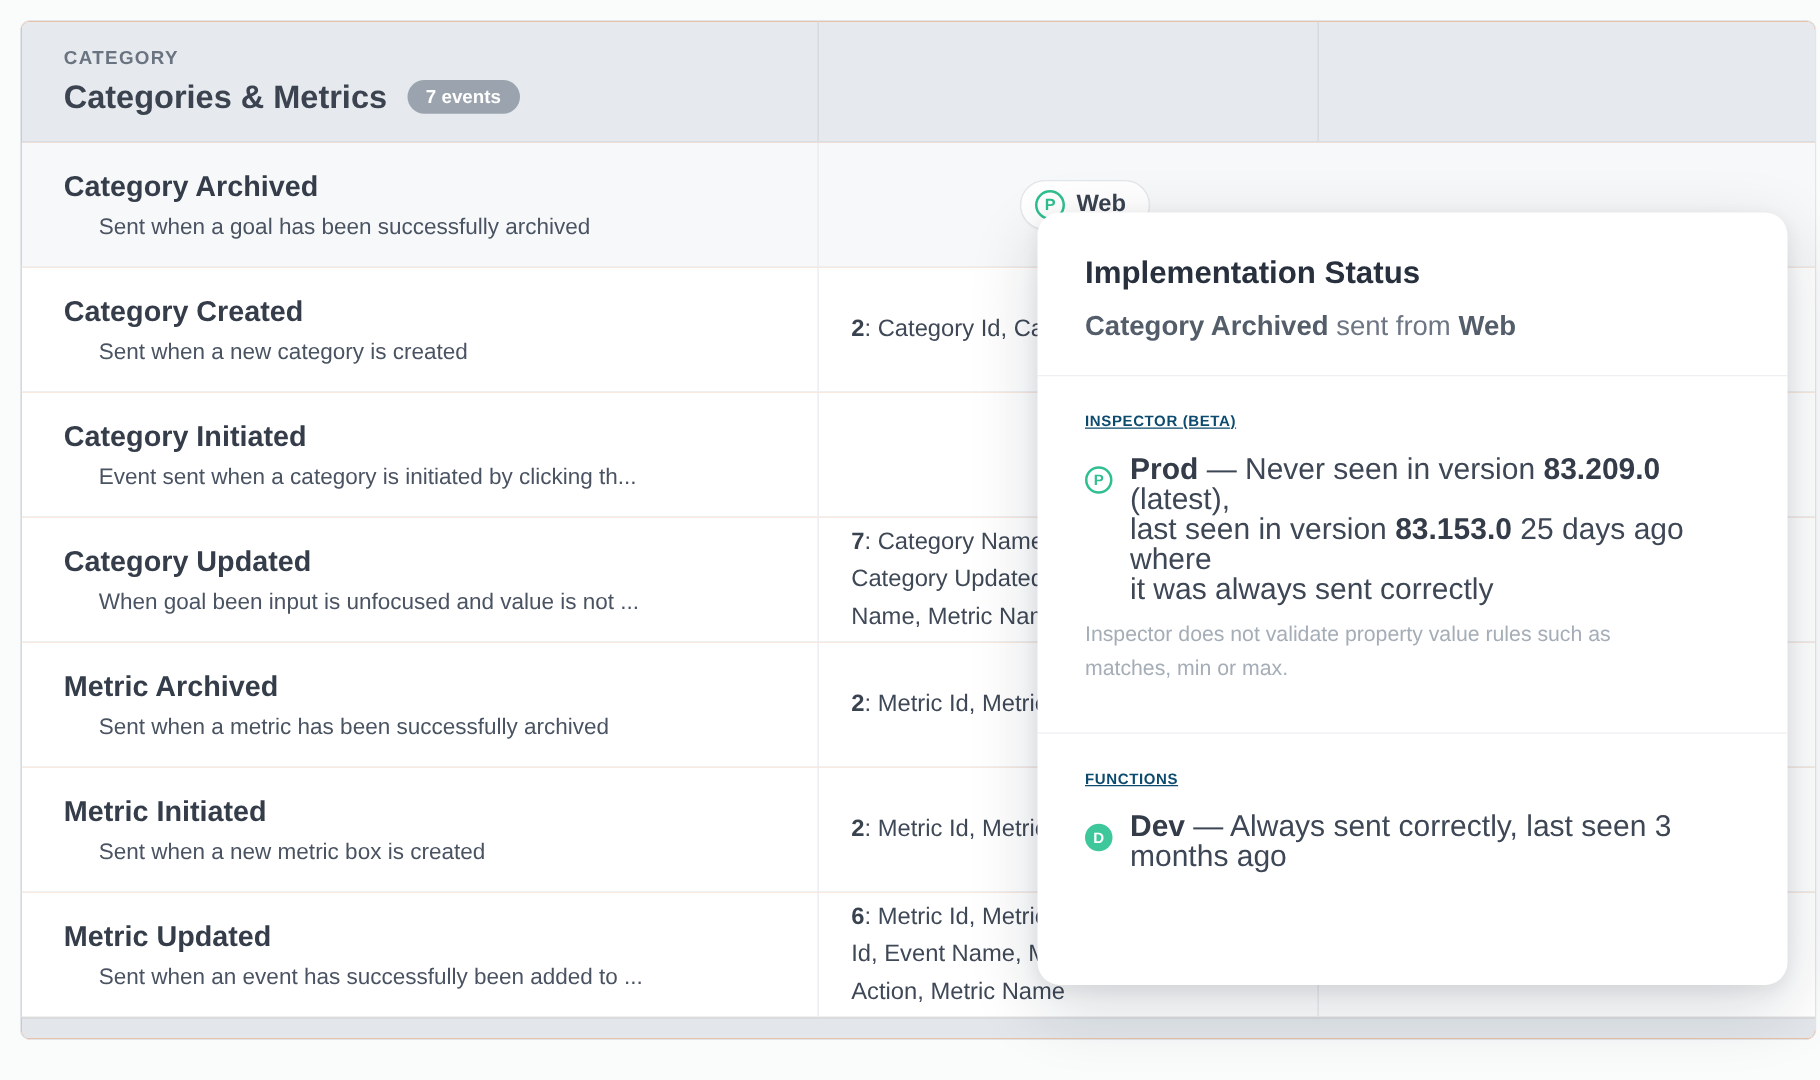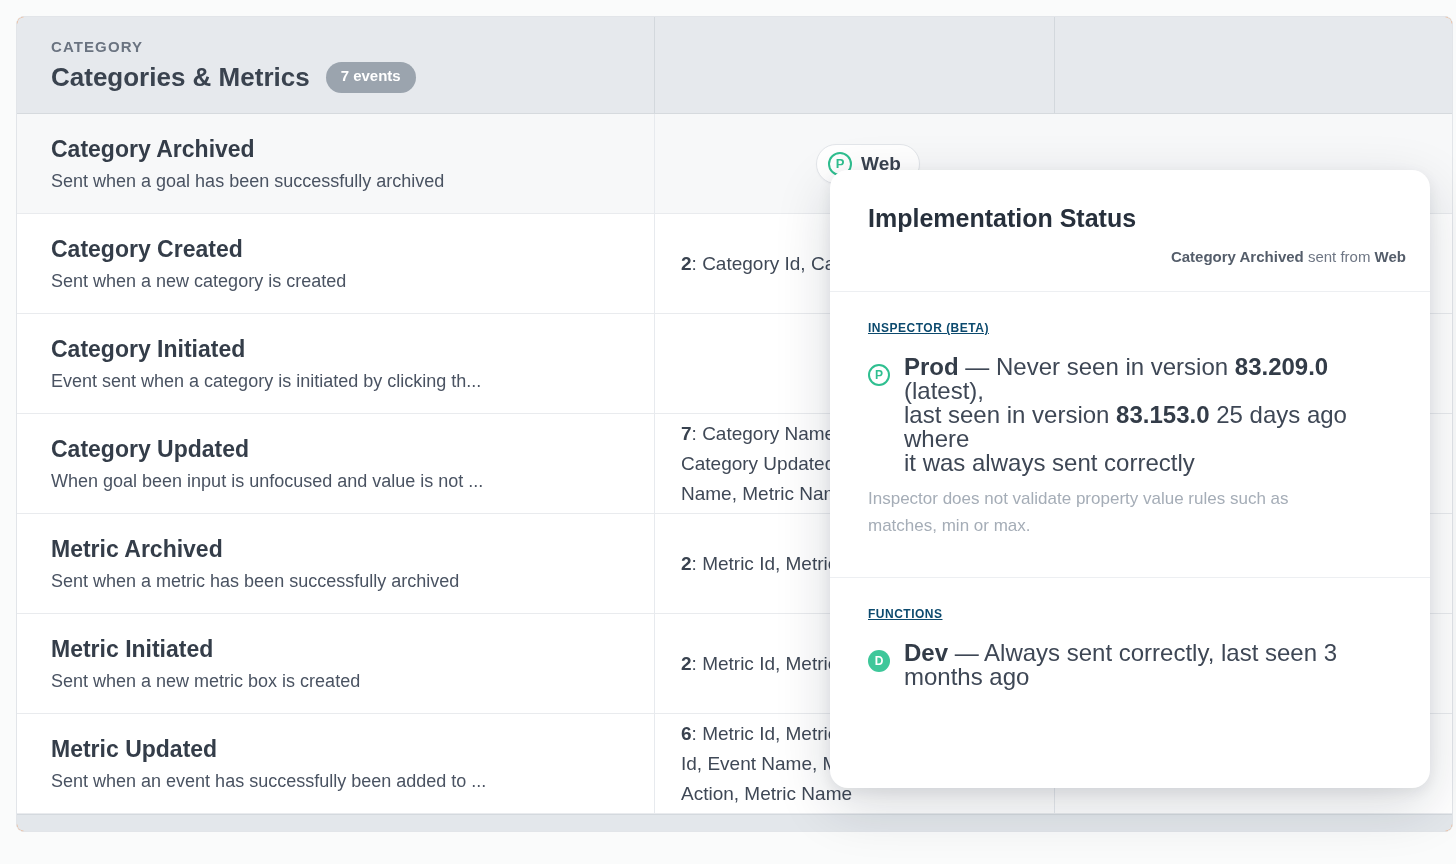--- a/index.html
+++ b/index.html
@@ -30,29 +30,29 @@
   .trow .cell { border-right:1px solid #e7eaee; }
   .trow .cell:last-child { border-right:none; }
   .tfoot { flex:1 1 auto; background:#e3e7eb; border-top:1px solid #d4d9de; }
 
   .cell { display:flex; flex-direction:column; justify-content:center; overflow:hidden; }
   .cell.c1 { padding:0 24px 0 34px; }
   .cell.c2 { padding:0 10px 0 26px; font-size:19px; line-height:30px; color:#3f4856; }
   .cell.c3 { padding-left:26px; flex-direction:row; align-items:center; }
 
   .eyebrow { font-size:15px; font-weight:700; letter-spacing:1.1px; color:#6a7380; margin-bottom:7px; }
-  .cat-title-line { display:flex; gap:16px; }
+  .cat-title-line { display:flex; align-items:center; gap:16px; }
   .cat-title { font-size:26px; font-weight:700; color:#3a434f; }
   .events-badge {
     background:#9ba4ae; color:#fff; font-size:15px; font-weight:700;
     padding:5px 15px; border-radius:999px; white-space:nowrap;
   }
 
   .ev-name { font-size:23px; font-weight:600; color:#343d49; margin-bottom:8px; white-space:nowrap; }
-  .ev-desc { font-size:18px; color:#4a5362; white-space:nowrap; }
+  .ev-desc { font-size:18px; color:#4a5362; white-space:nowrap;margin-left:28px; }
   .prop-line { white-space:nowrap; }
   .prop-line b { font-weight:700; color:#39424f; }
 
   .src-pill {
     display:inline-flex; align-items:center; gap:9px;
     background:#fff; border:1px solid #e3e6ea; border-radius:999px;
     padding:7px 18px 7px 11px; box-shadow:0 1px 2px rgba(20,30,50,.03);
   }
   .src-pill .label { font-size:19px; font-weight:700; color:#39424f; }
 
@@ -66,21 +66,21 @@
 
   
   .popover {
     position:absolute; left:830px; top:170px; width:600px; height:618px;
     background:#fff; border-radius:18px; z-index:10;
     box-shadow:0 18px 55px rgba(15,23,42,.16), 0 4px 14px rgba(15,23,42,.07);
     overflow:hidden;
   }
   .pop-head { padding:34px 24px 26px 38px; }
   .pop-title { font-size:25px; font-weight:600; color:#27303c; }
-  .pop-subtitle { margin-top:15px; font-size:15px; color:#6e7684; white-space:pre-wrap;text-align:right; }
+  .pop-subtitle { margin-top:15px; font-size:22px; color:#6e7684; white-space:pre-wrap; }
   .pop-subtitle b { font-weight:700; color:#545d6a; }
 
   .pop-sec { border-top:1px solid #edeff2; padding:29px 24px 0 38px; }
   .sec-heading { font-size:12px; font-weight:700; letter-spacing:.5px; color:#0c4a6e;text-decoration:underline; }
 
   .status-line { display:flex; margin-top:20px; }
   .status-line .icon-col { width:36px; flex:0 0 auto; padding-top:9px; }
   .status-line .icon-col .env-icon { width:22px; height:22px; font-size:12px; }
   .status-text { font-size:24px; line-height:24px; color:#3e4755; white-space:pre-wrap; }
   .status-text b { font-weight:700; color:#333c48; }

